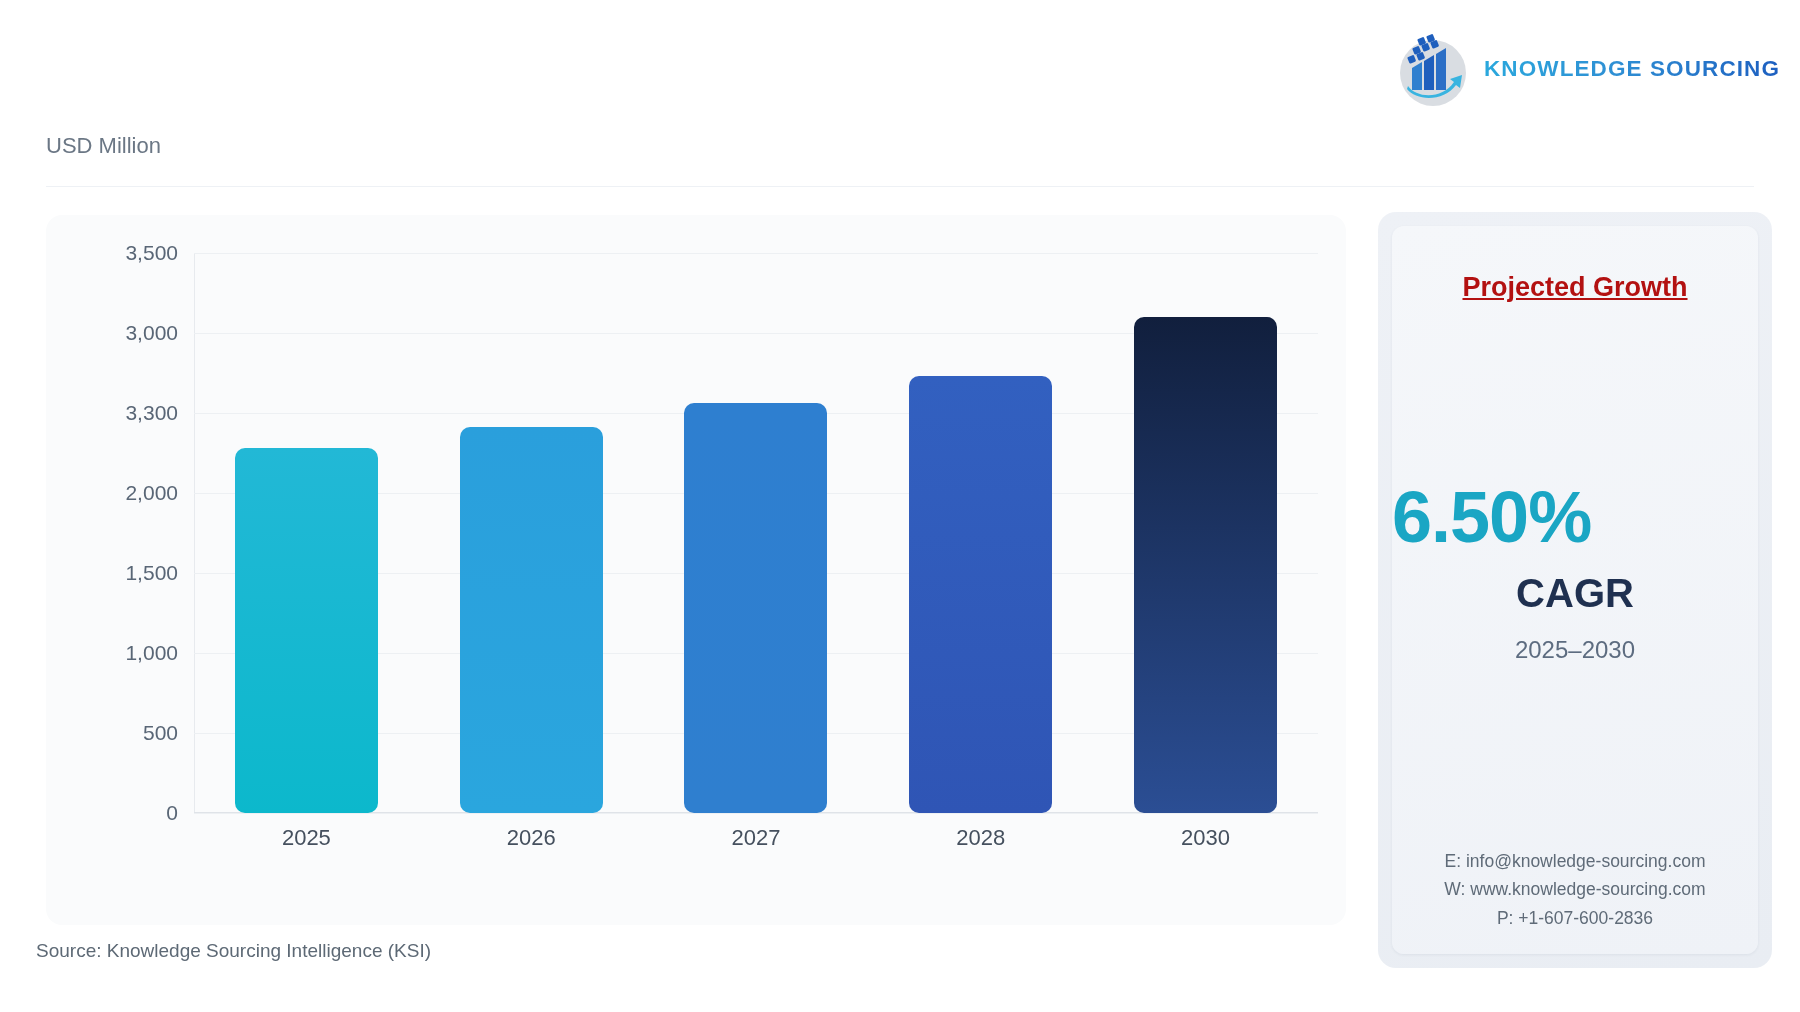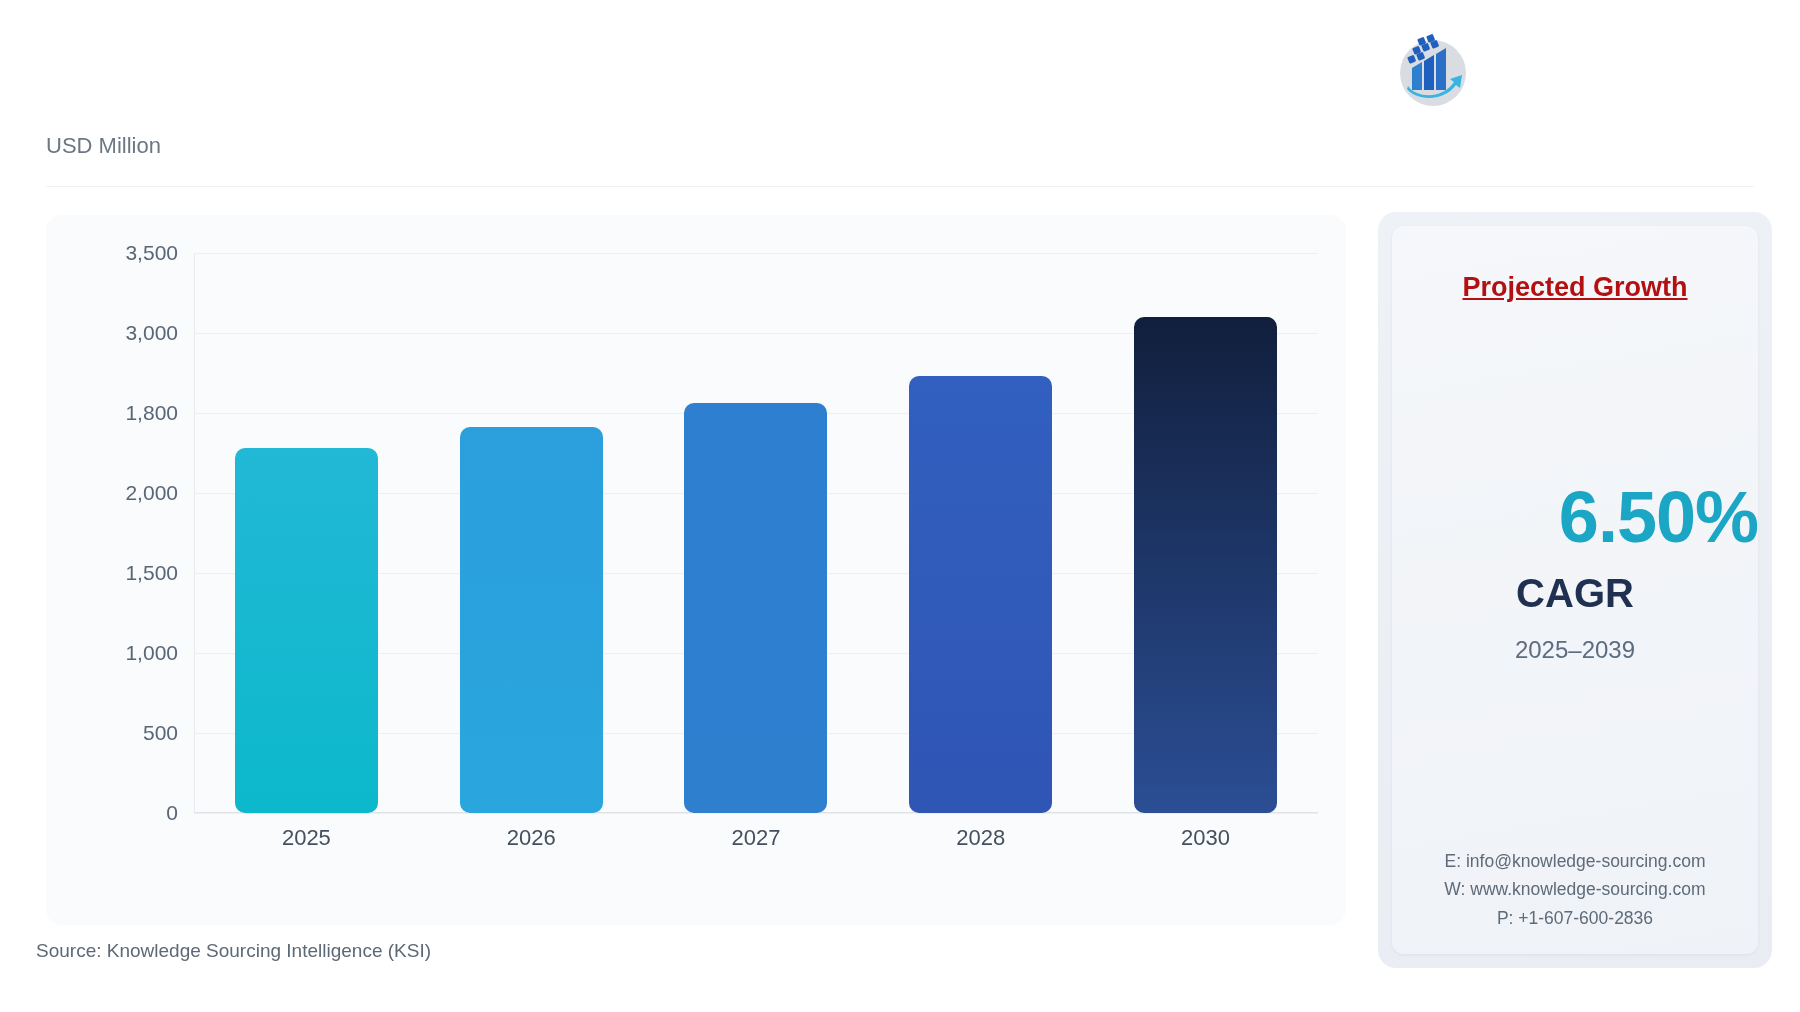--- a/index.html
+++ b/index.html
@@ -90,21 +90,21 @@
     background: linear-gradient(170deg, #f5f7fa 0%, #eff2f7 100%);
     border-radius: 12px;
     position: relative;
     box-shadow: 0 1px 3px rgba(40,60,90,0.07);
   }
   .cagr-heading {
     position: absolute; top: 46px; left: 0; right: 0; text-align: center;
     font-size: 27px; font-weight: 700; color: #b31111; text-decoration: underline;
   }
   .cagr-value {
-    position: absolute; top: 250px; left: 0; right: 0; text-align: right;
+    position: absolute; top: 250px; left: 0; right: 0; text-align: left;
     font-size: 72px; font-weight: 700; color: #1aa6c4; letter-spacing: -1px;
   }
   .cagr-label {
     position: absolute; top: 345px; left: 0; right: 0; text-align: center;
     font-size: 40px; font-weight: 700; color: #1f3050;
   }
   .cagr-period {
     position: absolute; top: 410px; left: 0; right: 0; text-align: center;
     font-size: 24px; color: #5d6c80;
   }
@@ -136,35 +136,36 @@
             <rect x="35" y="7" width="7" height="7" rx="1.2" transform="rotate(-22 38 10)"></rect>
             <rect x="21" y="19" width="7" height="7" rx="1.2" transform="rotate(-22 24 22)"></rect>
             <rect x="30" y="16" width="7" height="7" rx="1.2" transform="rotate(-22 33 19)"></rect>
             <rect x="39" y="13" width="7" height="7" rx="1.2" transform="rotate(-22 42 16)"></rect>
             <rect x="16" y="28" width="7" height="7" rx="1.2" transform="rotate(-22 19 31)"></rect>
             <rect x="25" y="25" width="7" height="7" rx="1.2" transform="rotate(-22 28 28)"></rect>
           </g>
         </svg>
       </div>
       <div class="logo-text">
+        <div class="logo-line1">KNOWLEDGE SOURCING</div>
       </div>
     </div>
   </div>
 
   <div class="chart-card">
     <div class="plot" id="plot">
       <div class="axis-y-line"></div>
       <div class="axis-x-line"></div>
       <div id="gridlines">
           <div class="grid-line" style="top: 0%;"></div>
           <div class="ytick" style="top: 0%;">3,500</div>
           <div class="grid-line" style="top: 14.2857%;"></div>
           <div class="ytick" style="top: 14.2857%;">3,000</div>
           <div class="grid-line" style="top: 28.5714%;"></div>
-          <div class="ytick" style="top: 28.5714%;">1,800</div>
+          <div class="ytick" style="top: 28.5714%;">3,300</div>
           <div class="grid-line" style="top: 42.8571%;"></div>
           <div class="ytick" style="top: 42.8571%;">2,000</div>
           <div class="grid-line" style="top: 57.1429%;"></div>
           <div class="ytick" style="top: 57.1429%;">1,500</div>
           <div class="grid-line" style="top: 71.4286%;"></div>
           <div class="ytick" style="top: 71.4286%;">1,000</div>
           <div class="grid-line" style="top: 85.7143%;"></div>
           <div class="ytick" style="top: 85.7143%;">500</div>
           <div class="grid-line" style="top: 100%;"></div>
           <div class="ytick" style="top: 100%;">0</div>
@@ -196,21 +197,21 @@
       </div>
   </div>
 
   <div class="source">Source: Knowledge Sourcing Intelligence (KSI)</div>
 
   <div class="cagr-card">
     <div class="cagr-inner">
       <div class="cagr-heading">Projected Growth</div>
       <div class="cagr-value">6.50%</div>
       <div class="cagr-label">CAGR</div>
-      <div class="cagr-period">2025–2039</div>
+      <div class="cagr-period">2025–2030</div>
       <div class="contact">
         <div>E: info@knowledge-sourcing.com</div>
         <div>W: www.knowledge-sourcing.com</div>
         <div>P: +1-607-600-2836</div>
       </div>
     </div>
   </div>
 
 </div>
 

